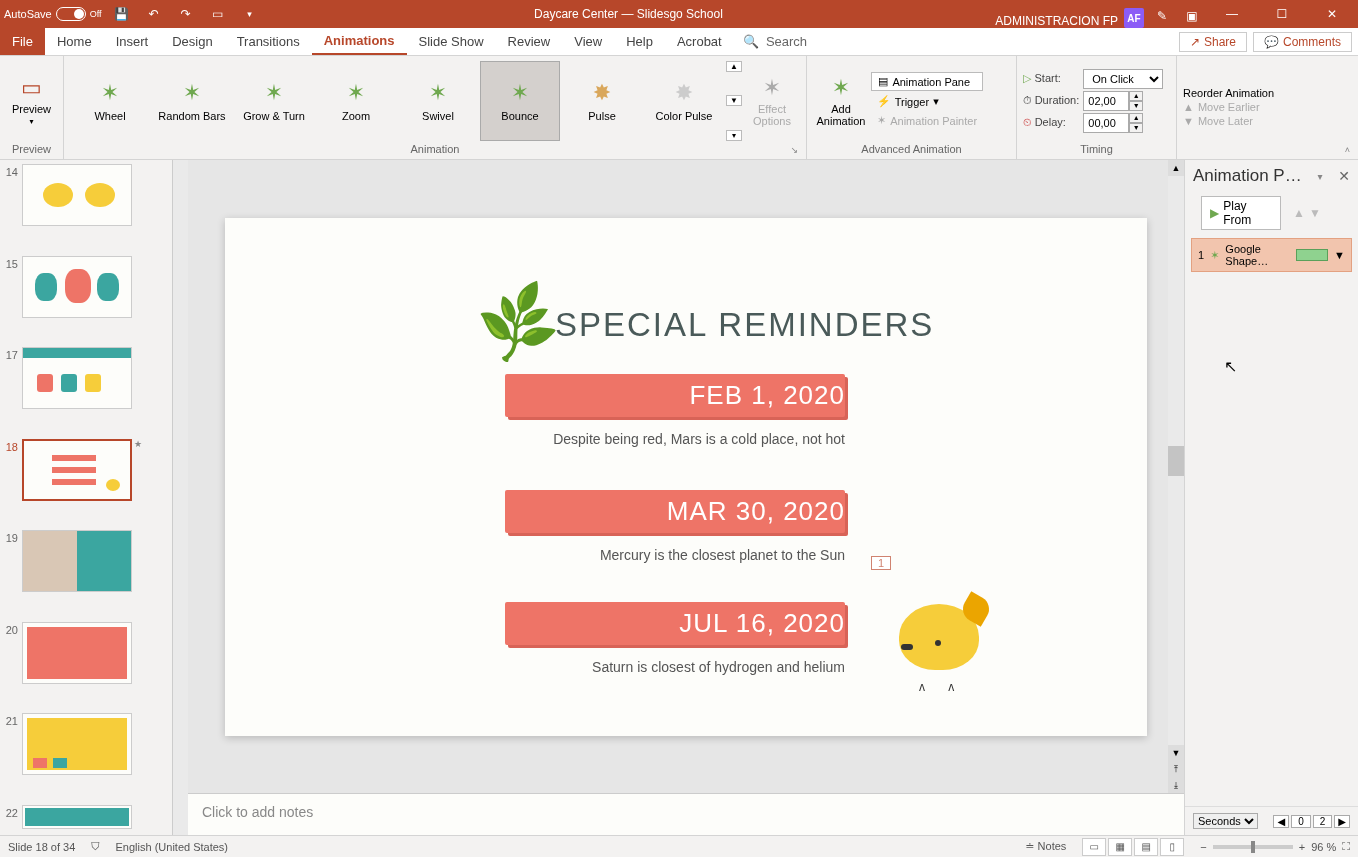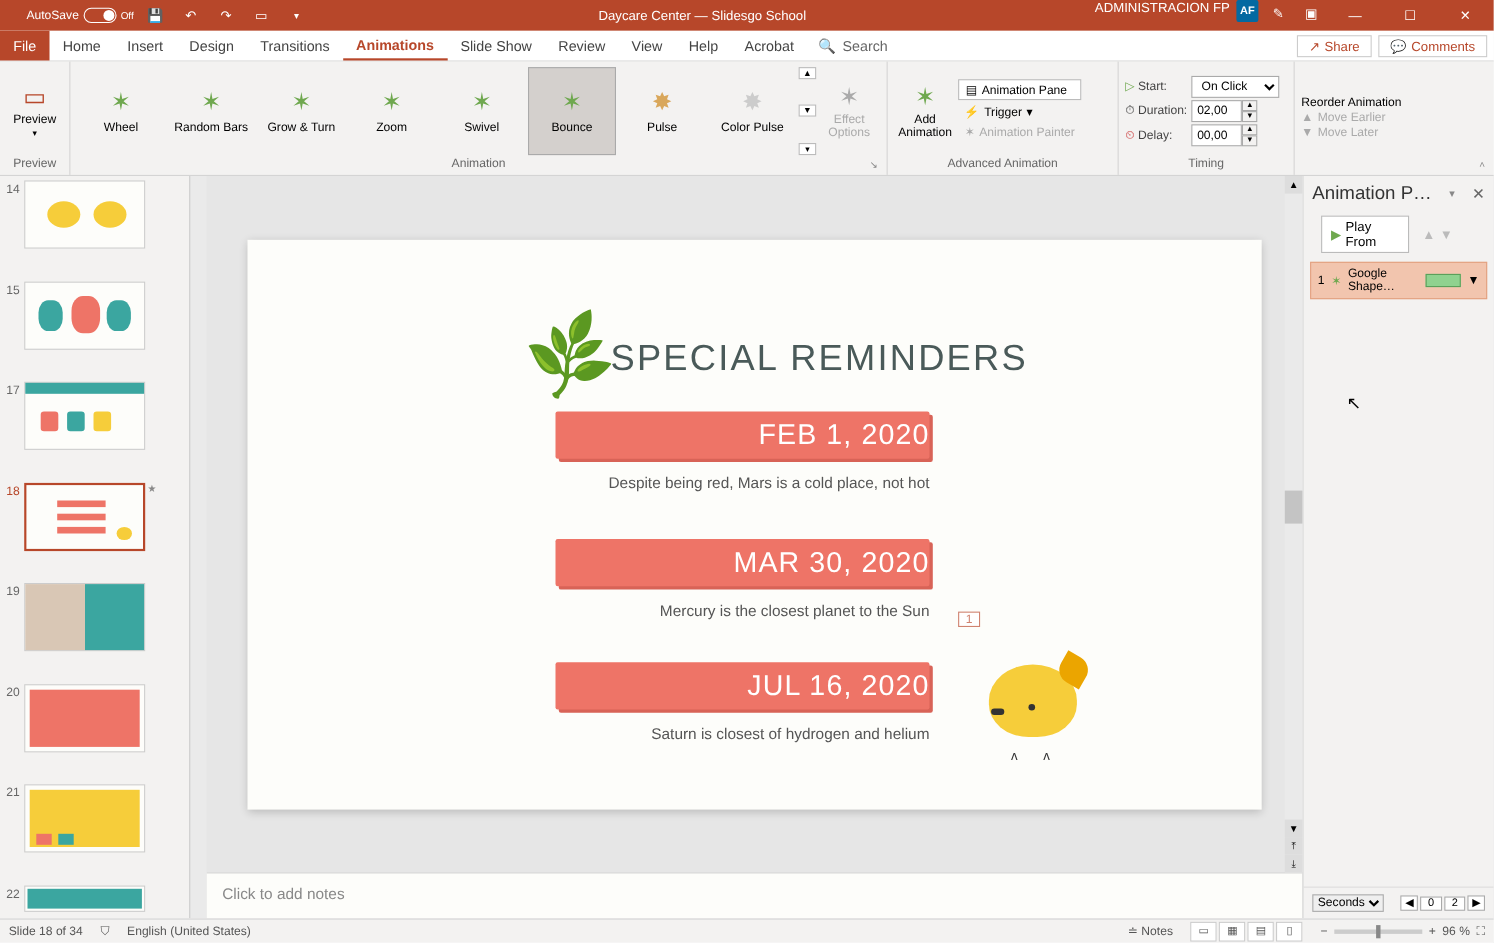--- a/index.html
+++ b/index.html
@@ -1,27 +1,27 @@
 <!DOCTYPE html>
 <html><head>
 <meta charset="utf-8">
 <style>
 * { margin: 0; padding: 0; box-sizing: border-box; font-family: "Segoe UI", sans-serif; }
 body { width: 1358px; height: 857px; overflow: hidden; background: #fff; display: flex; flex-direction: column; }
 
 
 .titlebar { height: 28px; background: #b7472a; display: flex; align-items: center; color: #fff; font-size: 12px; }
-.titlebar .left { display: flex; align-items: center; gap: 8px; padding-left: 24px; }
+.titlebar .left { display: flex; align-items: center; gap: 8px; padding-left: 4px; }
 .autosave { display: flex; align-items: center; gap: 4px; font-size: 11px; }
 .toggle { width: 30px; height: 14px; border: 1px solid #fff; border-radius: 7px; position: relative; }
 .toggle::after { content: ""; width: 10px; height: 10px; background: #fff; border-radius: 50%; position: absolute; right: 1px; top: 1px; }
 .qat-btn { width: 24px; height: 24px; display: flex; align-items: center; justify-content: center; cursor: pointer; }
 .titlebar .center { flex: 1; text-align: center; }
-.titlebar .right { display: flex; align-items: flex-start; gap: 6px; padding-right: 4px; }
-.avatar { width: 20px; height: 20px; background: #0369a1; color: #fff; border-radius: 2px; display: flex; align-items: center; justify-content: center; font-size: 10px; font-weight: bold; }
+.titlebar .right { display: flex; align-items: flex-end; gap: 6px; padding-right: 4px; }
+.avatar { width: 20px; height: 20px; background: #8b5cf6; color: #fff; border-radius: 2px; display: flex; align-items: center; justify-content: center; font-size: 10px; font-weight: bold; }
 .wc-btn { width: 44px; height: 28px; display: flex; align-items: center; justify-content: center; cursor: pointer; color: #fff; }
 
 
 .menubar { height: 28px; background: #fff; display: flex; align-items: center; border-bottom: 1px solid #d4d4d4; font-size: 13px; }
 .menubar .tab { padding: 0 12px; height: 100%; display: flex; align-items: center; cursor: pointer; color: #444; }
 .menubar .tab.file { background: #b7472a; color: #fff; }
 .menubar .tab.active { color: #b7472a; border-bottom: 2px solid #b7472a; font-weight: 600; }
 .menubar .spacer { flex: 1; }
 .search-box { display: flex; align-items: center; gap: 6px; color: #666; padding: 0 10px; cursor: text; }
 .share-btn, .comments-btn { border: 1px solid #ccc; padding: 2px 10px; margin-right: 6px; font-size: 12px; display: flex; align-items: center; gap: 4px; color: #b7472a; cursor: pointer; }

